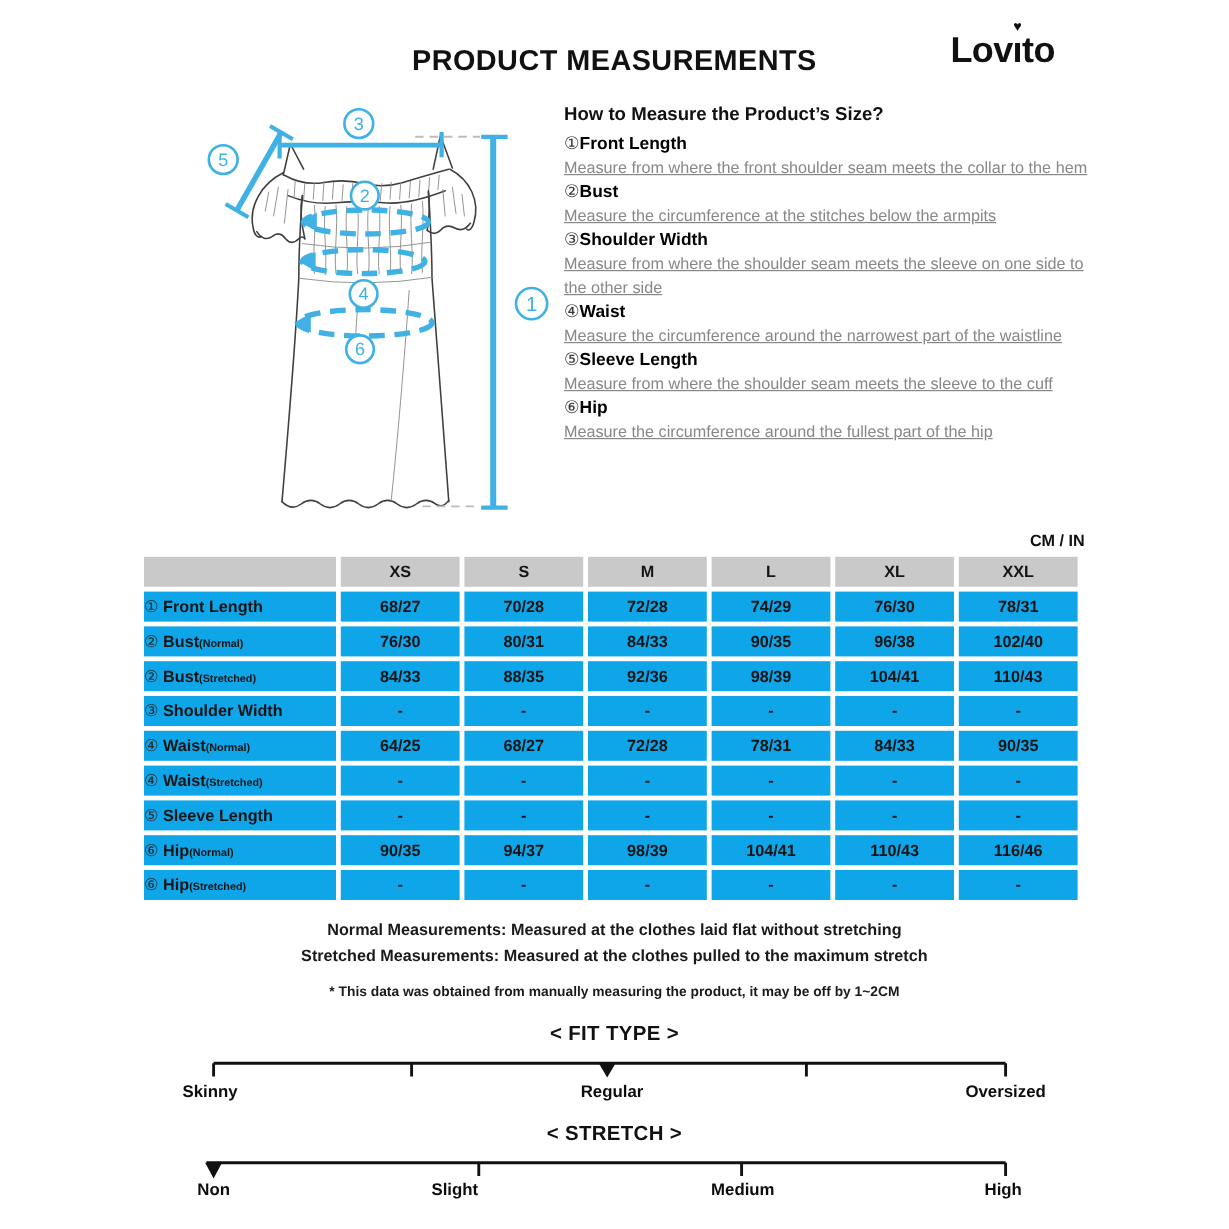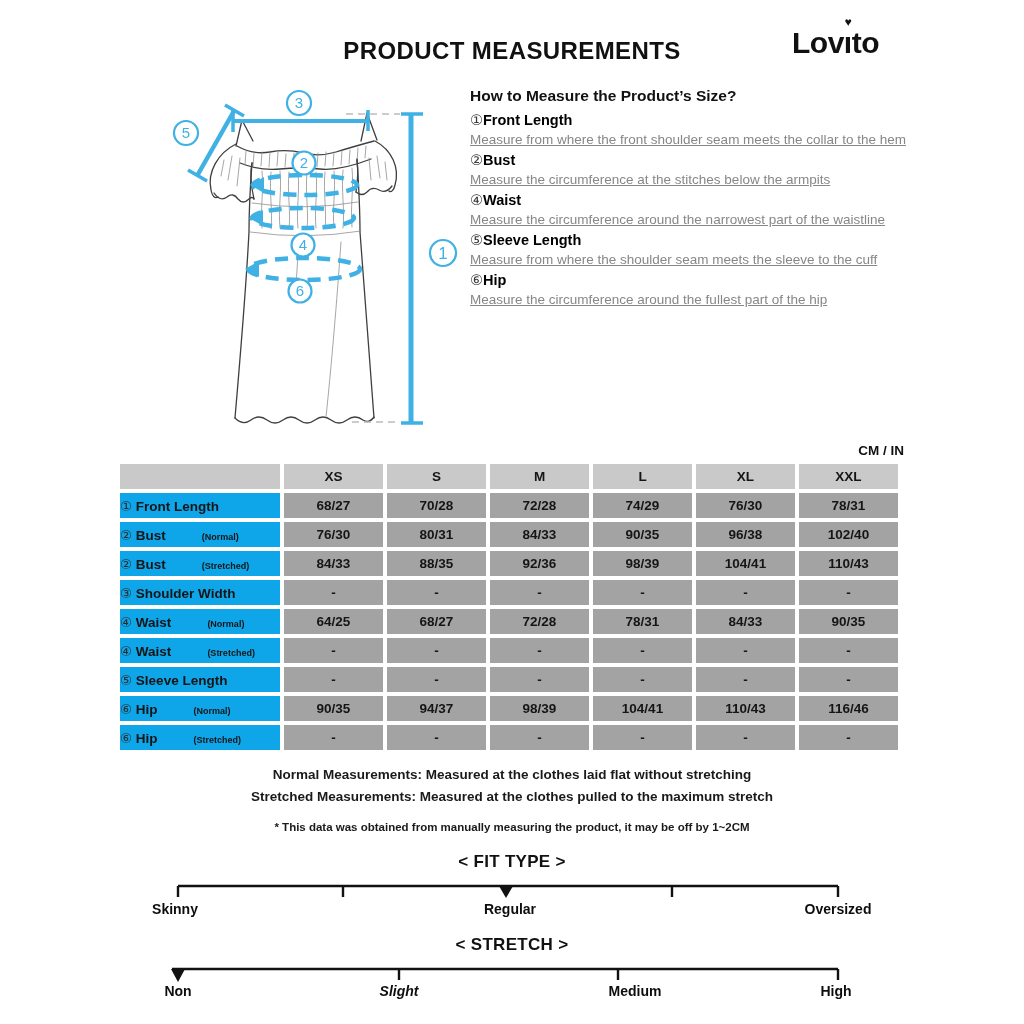--- a/index.html
+++ b/index.html
@@ -32,22 +32,22 @@
   .anno-num-big { fill:#3fb1e4; font-size:17px; text-anchor:middle; }
 
   
   .unit { position:absolute; top:443px; right:120px; font-size:13.5px; font-weight:bold; }
   table.size { position:absolute; left:116px; top:460px; border-collapse:separate; border-spacing:4px; }
   table.size th, table.size td { height:25px; padding:0; font-size:13.5px; font-weight:bold; color:#151515; }
   th.corner { background:#c9c9c9; width:160px; }
   th.colh { background:#c9c9c9; width:99px; text-align:center;margin-left:10px; }
   th.rowh { background:#0ea5e9; text-align:left; padding-left:10px; font-weight:bold; white-space:nowrap; }
   th.rowh .num { font-weight:normal; color:#2b2b2b; }
-  .sub { font-size:9px; letter-spacing:0;padding-left:36px; }
-  td.val { background:#a3a3a3; text-align:center; }
+  .sub { font-size:9px; letter-spacing:0; }
+  td.val { background:#0ea5e9; text-align:center; }
 
   
   .notes { position:absolute; top:764px; left:0; width:100%; text-align:center;
            font-size:13.5px; font-weight:bold; line-height:22px; color:#1a1a1a; }
   .disclaimer { position:absolute; top:821px; left:0; width:100%; text-align:center;
                 font-size:11.5px; font-weight:bold; color:#1a1a1a; }
 
   
   .scale-title { position:absolute; left:0; width:100%; text-align:center; font-size:17px; font-weight:bold; letter-spacing:.3px; }
   #fit-title { top:852px; } #stretch-title { top:935px; }
@@ -125,20 +125,24 @@
     <div>
         <div class="howto-item">
           <div class="howto-item-head"><span class="num">①</span>Front Length</div>
           <div class="howto-desc">Measure from where the front shoulder seam meets the collar to the hem</div>
         </div>
         <div class="howto-item">
           <div class="howto-item-head"><span class="num">②</span>Bust</div>
           <div class="howto-desc">Measure the circumference at the stitches below the armpits</div>
         </div>
         <div class="howto-item">
+          <div class="howto-item-head"><span class="num">③</span>Shoulder Width</div>
+          <div class="howto-desc">Measure from where the shoulder seam meets the sleeve on one side to the other side</div>
+        </div>
+        <div class="howto-item">
           <div class="howto-item-head"><span class="num">④</span>Waist</div>
           <div class="howto-desc">Measure the circumference around the narrowest part of the waistline</div>
         </div>
         <div class="howto-item">
           <div class="howto-item-head"><span class="num">⑤</span>Sleeve Length</div>
           <div class="howto-desc">Measure from where the shoulder seam meets the sleeve to the cuff</div>
         </div>
         <div class="howto-item">
           <div class="howto-item-head"><span class="num">⑥</span>Hip</div>
           <div class="howto-desc">Measure the circumference around the fullest part of the hip</div>
@@ -262,18 +266,18 @@
       <span style="left: 838px;">Oversized</span>
     </div>
 
   <div class="scale-title" id="stretch-title">&lt; STRETCH &gt;</div>
   <svg class="scale" id="stretch-svg" viewBox="0 0 700 24">
     <path class="sline" d="M 12,4 L 678,4 M 239,4 L 239,15 M 458,4 L 458,15 M 678,4 L 678,15"></path>
     <polygon points="11,4 25,4 18,17" fill="#111"></polygon>
   </svg>
   <div class="scale-labels" id="stretch-labels">
       <span style="left: 178px;">Non</span>
-      <span style="left: 399px; font-style: italic;">Slight</span>
-      <span style="left: 635px;">Medium</span>
+      <span style="left: 379px;">Slight</span>
+      <span style="left: 619px;">Medium</span>
       <span style="left: 836px;">High</span>
     </div>
 
 </div>
 
 </body></html>

